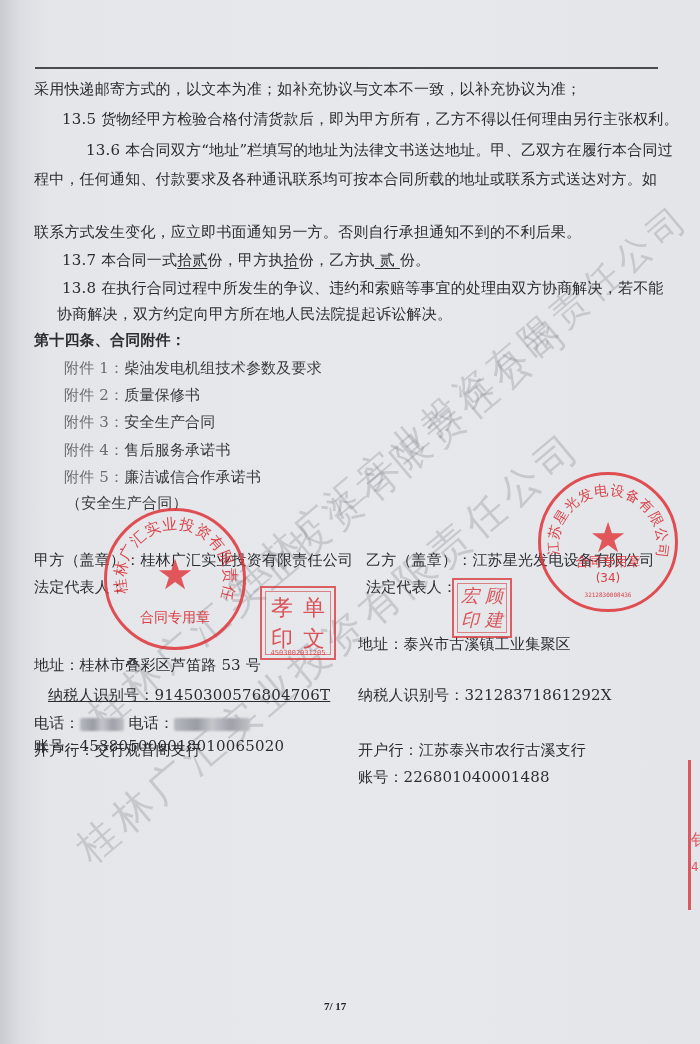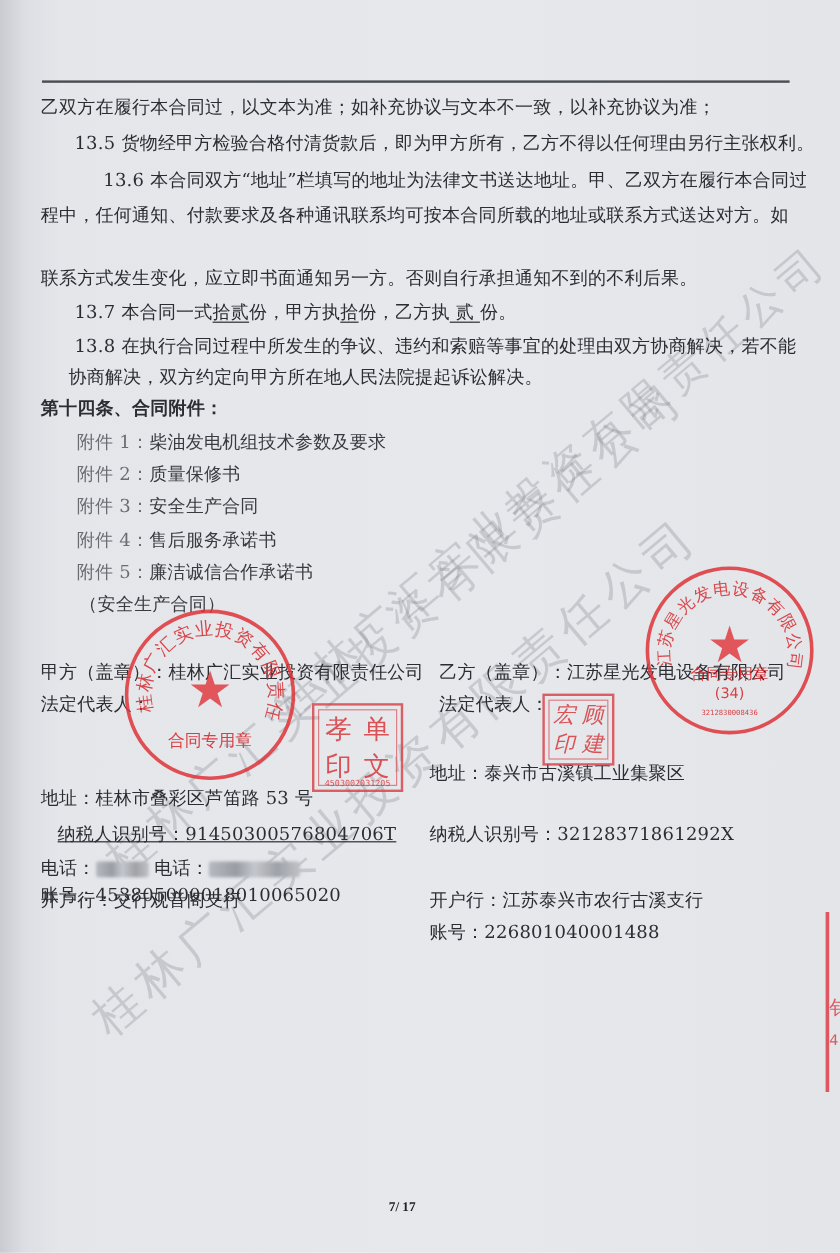--- a/index.html
+++ b/index.html
@@ -79,21 +79,21 @@
 <body>
 
 <div class="page">
 
   <div class="rule"></div>
 
   <div class="watermark" style="left:100px; top:820px; transform: rotate(-40deg);">桂林广汇实业投资有限责任公司</div>
   <div class="watermark" style="left:250px; top:560px; transform: rotate(-40deg); font-size:36px;">桂林广汇实业投资有限责任公司</div>
   <div class="watermark" style="left:110px; top:690px; transform: rotate(-40deg); font-size:38px;">桂林广汇实业投资有限责任公司</div>
 
-  <div class="line noindent" style="top:79px;">乙双方在履行本合同过，以文本为准；如补充协议与文本不一致，以补充协议为准；</div>
+  <div class="line noindent" style="top:79px;">采用快递邮寄方式的，以文本为准；如补充协议与文本不一致，以补充协议为准；</div>
   <div class="line indent" style="top:109px;">13.5 货物经甲方检验合格付清货款后，即为甲方所有，乙方不得以任何理由另行主张权利。</div>
   <div class="line indent" style="top:140px;margin-left:24px;">13.6 本合同双方“地址”栏填写的地址为法律文书送达地址。甲、乙双方在履行本合同过</div>
   <div class="line noindent" style="top:169px;">程中，任何通知、付款要求及各种通讯联系均可按本合同所载的地址或联系方式送达对方。如</div>
   <div class="line noindent" style="top:222px;">联系方式发生变化，应立即书面通知另一方。否则自行承担通知不到的不利后果。</div>
 
   <div class="line indent" style="top:250px;">
     <span>13.7 本合同一式</span><span class="u">拾贰</span><span>份，甲方执</span><span class="u">拾</span><span>份，乙方执</span><span class="u" style="white-space:pre;"> 贰 </span><span>份。</span>
   </div>
 
   <div class="line indent" style="top:278px;">13.8 在执行合同过程中所发生的争议、违约和索赔等事宜的处理由双方协商解决，若不能</div>

